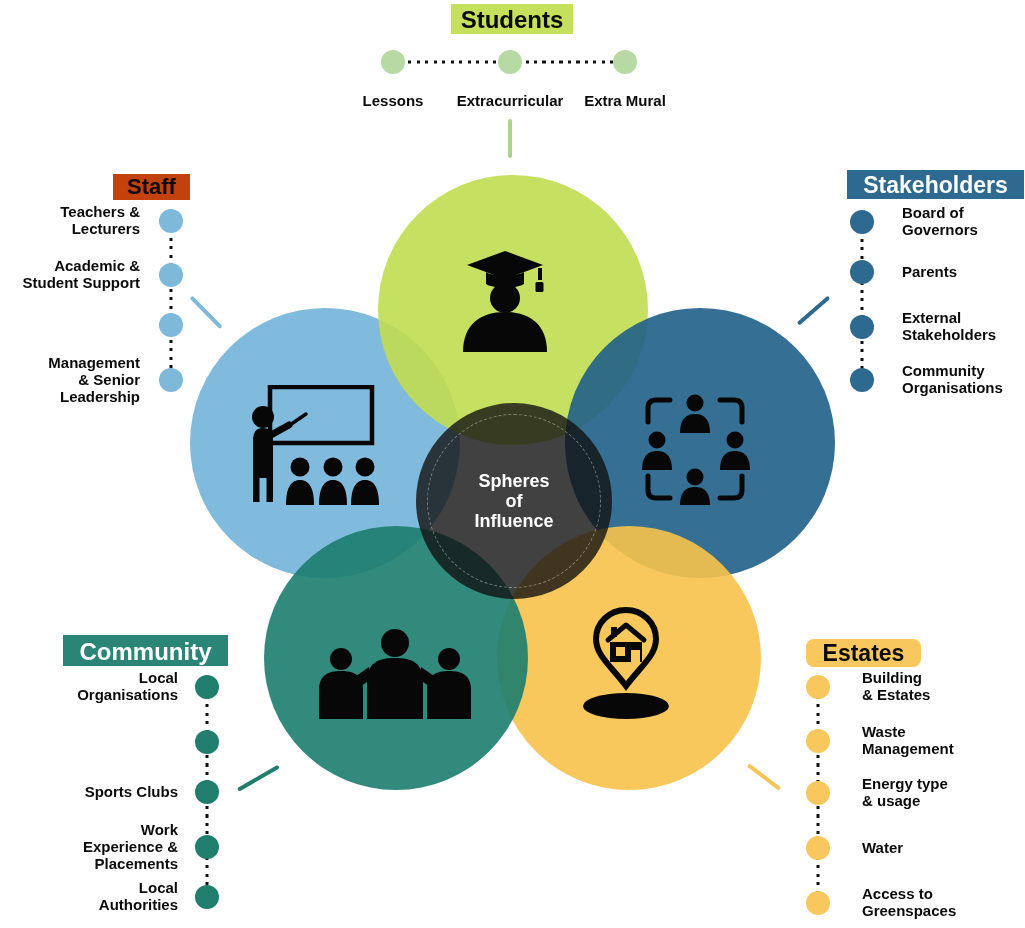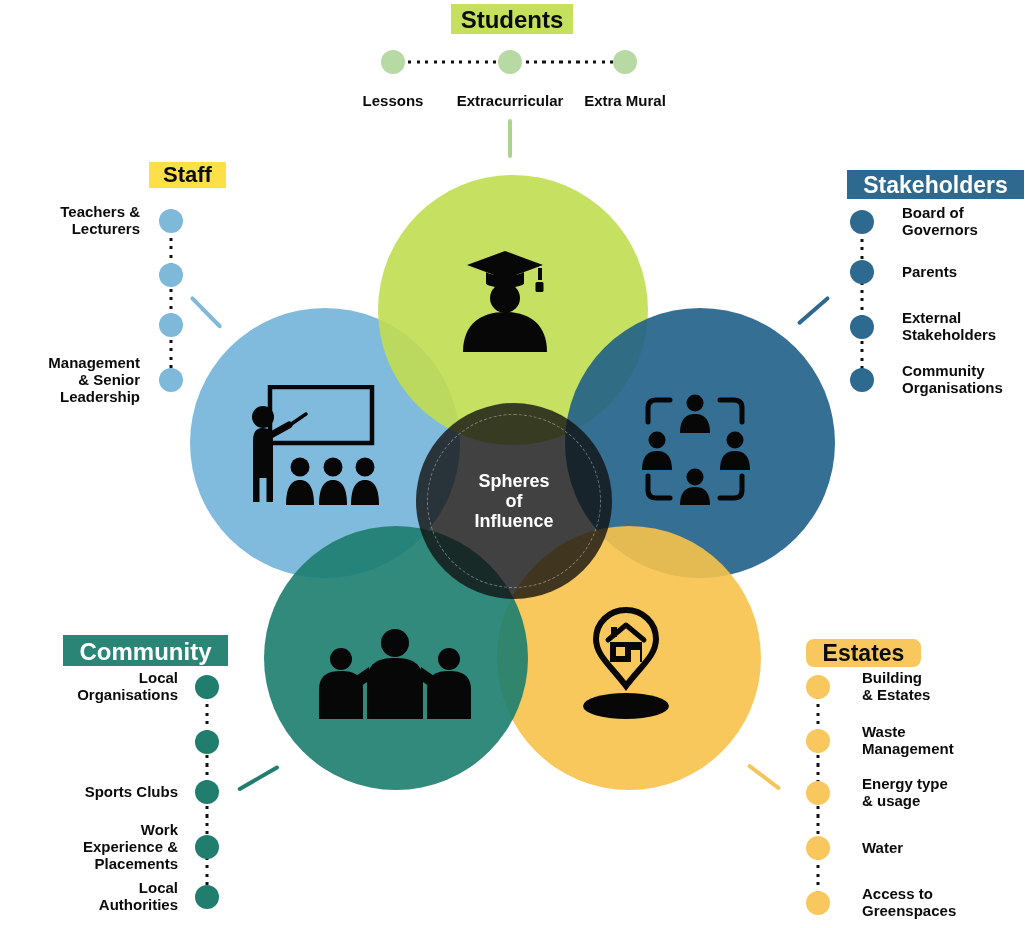--- a/index.html
+++ b/index.html
@@ -125,30 +125,32 @@
   <div class="hdots" style="left:400px;top:62px;width:103px;"></div>
   <div class="hdots" style="left:517px;top:62px;width:101px;"></div>
   <div class="dot" style="left:393px;top:62px;background:#b7d9a4;"></div>
   <div class="dot" style="left:510px;top:62px;background:#b7d9a4;"></div>
   <div class="dot" style="left:625px;top:62px;background:#b7d9a4;"></div>
   <div class="top-label" style="left:393px;top:82px;">Lessons</div>
   <div class="top-label" style="left:510px;top:82px;">Extracurricular</div>
   <div class="top-label" style="left:625px;top:82px;">Extra Mural</div>
   <div class="connector" style="left:508px;top:119px;width:4px;height:39px;background:#abd58f;"></div>
 
-  <div class="chip" style="left:113px;top:162px;width:77px;height:26px;background:#fde047;font-size:22px;margin-left:36px;">
+  <div class="chip" style="left:113px;top:174px;width:77px;height:26px;background:#c2410c;font-size:22px;">
     <span>Staff</span>
   </div>
   <div class="vdots" style="left:171px;top:221px;height:159px;"></div>
   <div class="dot" style="left:171px;top:221px;background:#7fb9da;"></div>
   <div class="dot" style="left:171px;top:275px;background:#7fb9da;"></div>
   <div class="dot" style="left:171px;top:325px;background:#7fb9da;"></div>
   <div class="dot" style="left:171px;top:380px;background:#7fb9da;"></div>
   <div class="item-label align-r" style="left:0;width:140px;top:221px;">Teachers &amp;
 Lecturers</div>
+  <div class="item-label align-r" style="left:0;width:140px;top:275px;">Academic &amp;
+Student Support</div>
   <div class="item-label align-r" style="left:0;width:140px;top:380px;">Management
 &amp; Senior
 Leadership</div>
   <div class="connector" style="left:191px;top:295px;width:43px;background:#7fb9da;transform:rotate(45.5deg);"></div>
 
   <div class="chip light-text" style="left:847px;top:170px;width:177px;height:29px;background:#2e6a8f;font-size:23px;">
     <span>Stakeholders</span>
   </div>
   <div class="vdots" style="left:862px;top:222px;height:158px;"></div>
   <div class="dot" style="left:862px;top:222px;background:#2e6a8f;"></div>

